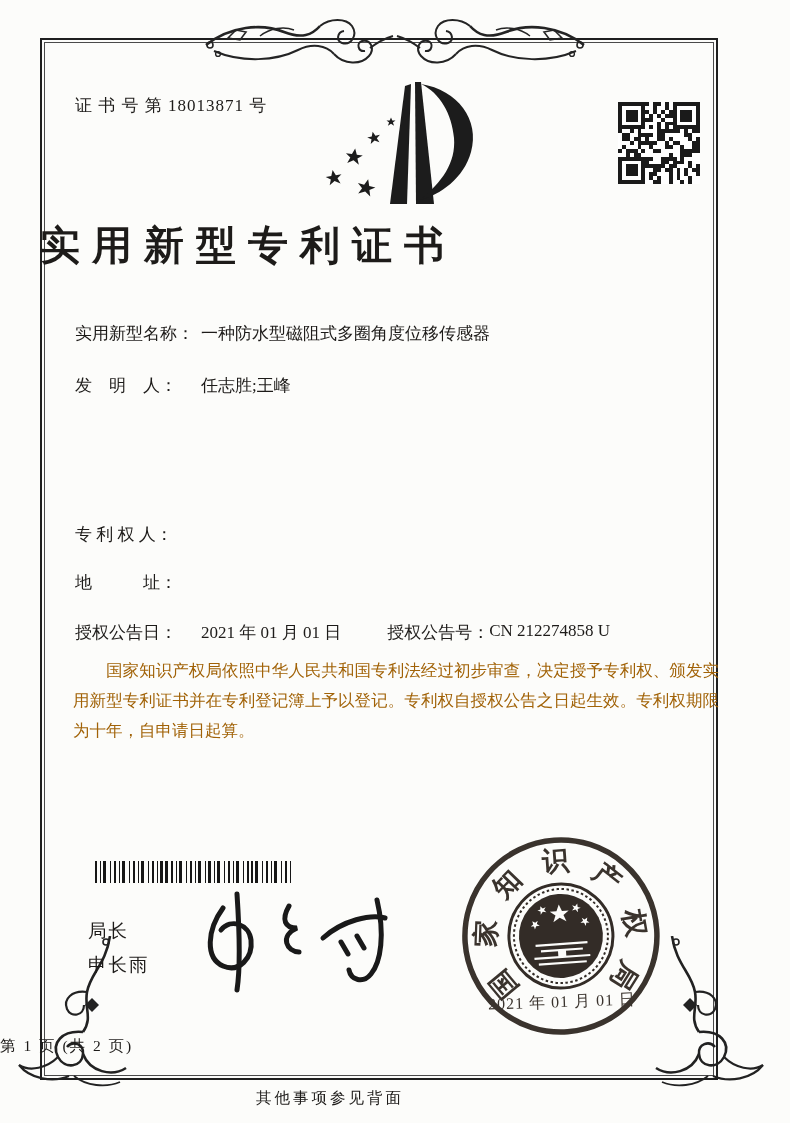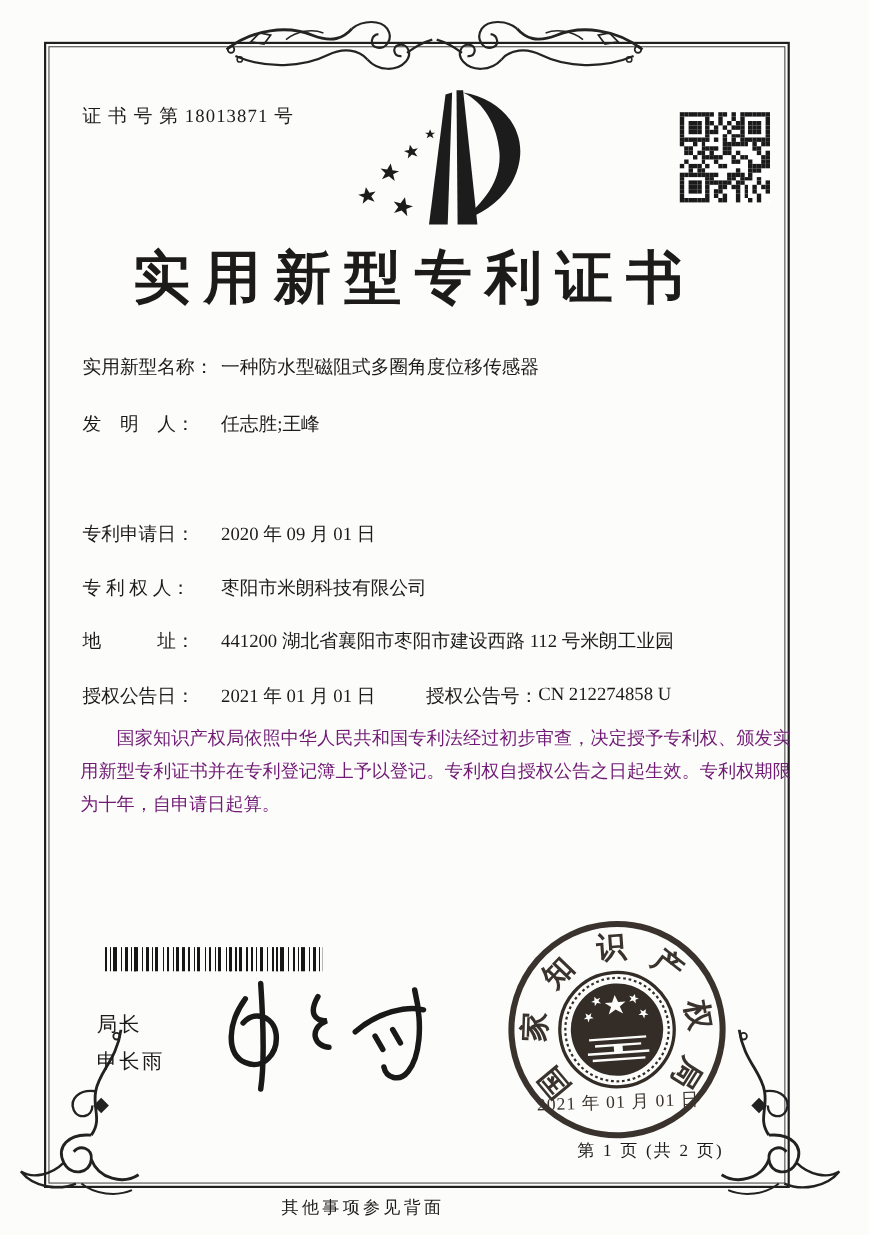--- a/index.html
+++ b/index.html
@@ -5,45 +5,45 @@
   html,body{margin:0;padding:0;background:#e9e8e5;}
   .page{position:relative;width:790px;height:1123px;margin:0 auto;background:#fcfcfa;
         overflow:hidden;font-family:"Liberation Serif","DejaVu Serif",serif;color:#1d1b19;}
   
   .frame{position:absolute;left:40px;top:38px;width:674px;height:1038px;
          border:2.5px solid #1f1f1f;}
   .frame::after{content:"";position:absolute;inset:2px;border:1px solid #4a4a4a;}
 
   .cert-no{position:absolute;left:75px;top:94px;font-size:17px;white-space:pre;letter-spacing:1px;}
 
-  .title{position:absolute;left:40px;top:218px;width:674px;text-align:center;
-         font-size:52px;font-weight:700;letter-spacing:12px;white-space:pre;}
+  .title{position:absolute;left:40px;top:218px;width:674px;
+         font-size:40px;font-weight:700;letter-spacing:12px;white-space:pre;}
 
   .row{position:absolute;left:75px;display:flex;font-size:17px;white-space:pre;}
   .lab{display:inline-block;width:126px;}
   .lab2{margin-left:46px;}
 
   .paras{position:absolute;left:73px;top:656px;width:646px;font-size:16.5px;line-height:1.82;
-         text-align:justify;color:#701a75;}
+         text-align:justify;color:#a16207;}
   .paras p{margin:0;text-indent:2em;}
 
   .barcode{position:absolute;left:95px;top:861px;width:198px;height:22px;
     background-image:
       repeating-linear-gradient(90deg,#161616 0 2px,transparent 2px 5px,#161616 5px 6px,
         transparent 6px 8px,#161616 8px 11px,transparent 11px 15px,#161616 15px 16px,transparent 16px 19px),
       repeating-linear-gradient(90deg,transparent 0 27px,#161616 27px 29px,transparent 29px 43px);}
 
   .signer{position:absolute;left:88px;font-size:18.5px;letter-spacing:2px;}
   .sig-svg{position:absolute;left:185px;top:886px;}
 
   .seal-wrap{position:absolute;left:450px;top:828px;transform:rotate(-4deg);}
   .seal-date{position:absolute;left:462px;top:992px;width:200px;text-align:center;
              font-size:16px;color:#3a332d;letter-spacing:1px;white-space:pre;transform:rotate(-2deg);}
 
-  .page-indicator{position:absolute;left:0;top:1036px;width:658px;text-align:right;
+  .page-indicator{position:absolute;left:0;top:1036px;width:658px;text-align:left;
                   font-size:15.5px;letter-spacing:2px;white-space:pre;}
   .back-note{position:absolute;left:0;top:1088px;width:660px;text-align:center;
              font-size:15.5px;letter-spacing:3px;}
 
   .qr{position:absolute;left:618px;top:102px;width:82px;height:82px;background:#fff;
       display:grid;grid-template-rows:repeat(21,1fr);grid-template-columns:repeat(21,1fr);}
   .qr i{background:#1a1a1a;display:block;}
 
   .ornament-top{position:absolute;left:200px;top:14px;}
   .flourish-bl{position:absolute;left:14px;top:936px;}
@@ -123,31 +123,25 @@
   <div class="title">实用新型专利证书</div>
 
   <div class="row" style="top:374px">
     <span class="lab">发　明　人：</span>
     <span class="val">任志胜;王峰</span>
   </div>
   <div class="row" style="top:322px">
     <span class="lab">实用新型名称：</span>
     <span class="val">一种防水型磁阻式多圈角度位移传感器</span>
   </div>
-  <div class="row" style="top:474px">
-    <span class="lab">专利申请日：</span>
-    <span class="val">2020 年 09 月 01 日</span>
-  </div>
   <div class="row" style="top:523px">
     <span class="lab">专 利 权 人：</span>
-    <span class="val">枣阳市米朗科技有限公司</span>
   </div>
   <div class="row" style="top:571px">
     <span class="lab">地　　　址：</span>
-    <span class="val">441200 湖北省襄阳市枣阳市建设西路 112 号米朗工业园</span>
   </div>
   <div class="row" style="top:621px">
     <span class="lab">授权公告日：</span>
     <span class="val">2021 年 01 月 01 日</span>
     <span class="lab2">授权公告号：</span>
     <span class="val">CN 212274858 U</span>
   </div>
 
   <div class="paras">
     <p>国家知识产权局依照中华人民共和国专利法经过初步审查，决定授予专利权、颁发实用新型专利证书并在专利登记簿上予以登记。专利权自授权公告之日起生效。专利权期限为十年，自申请日起算。</p>

